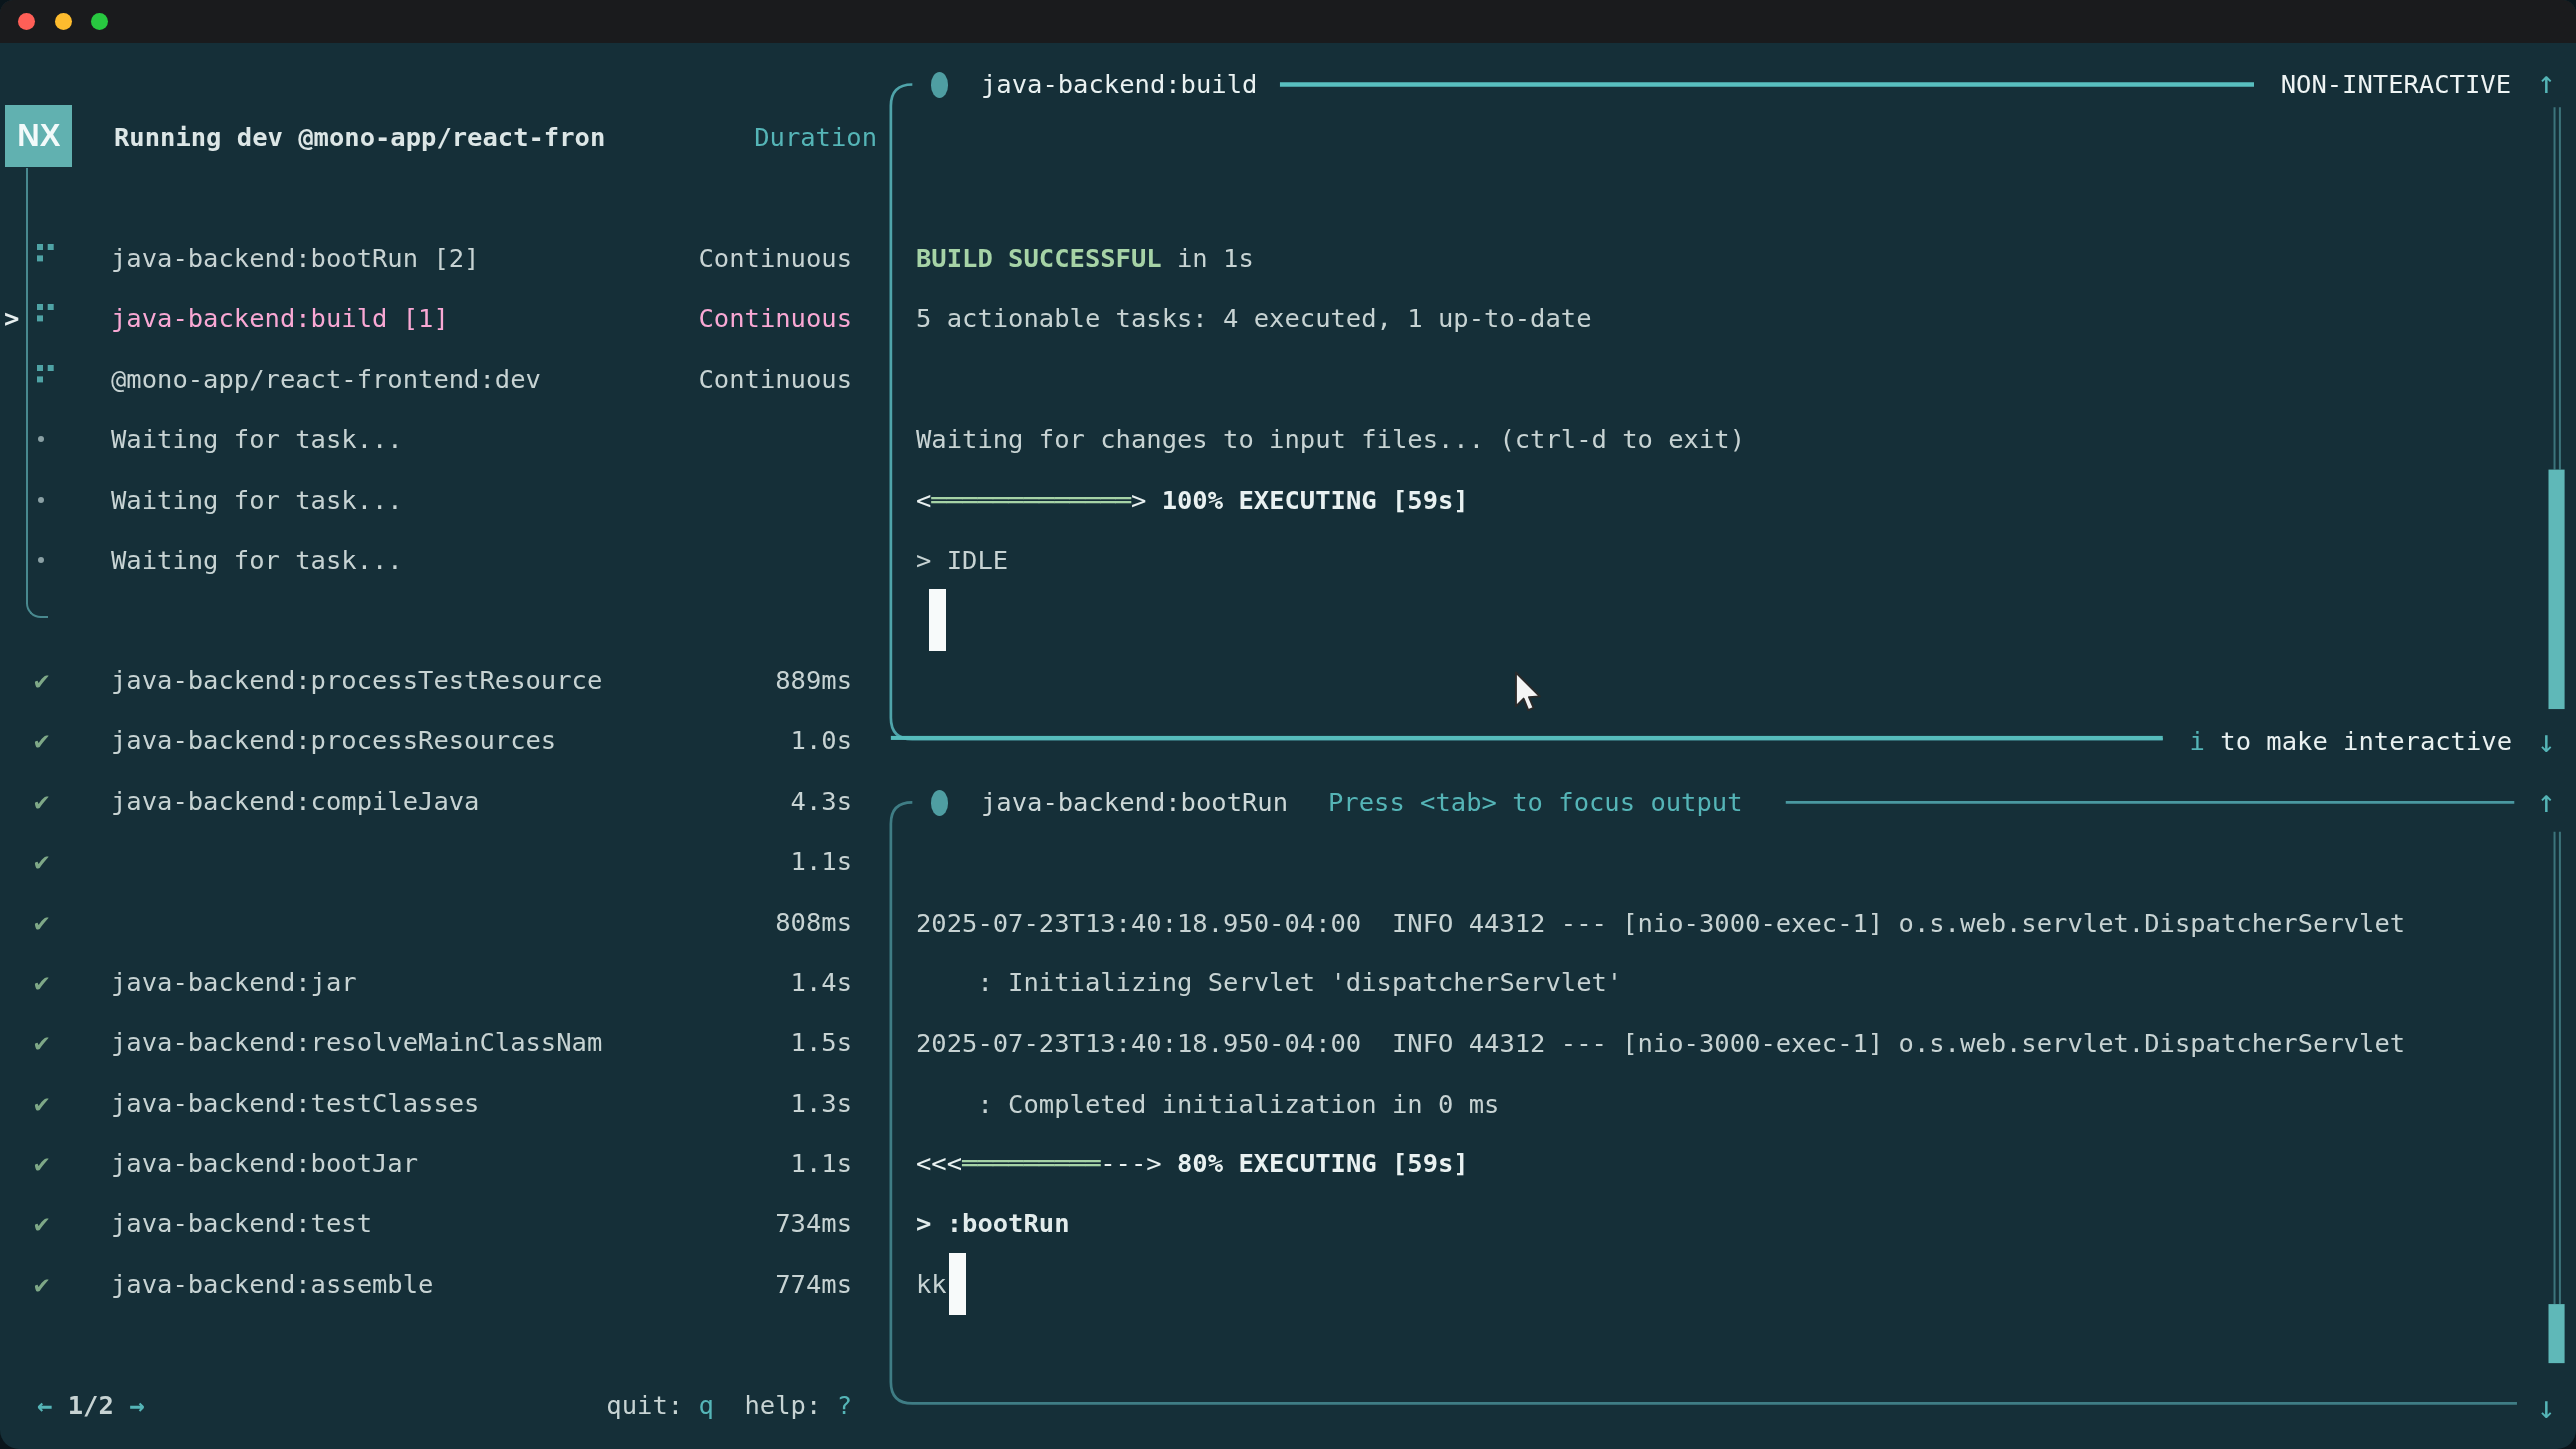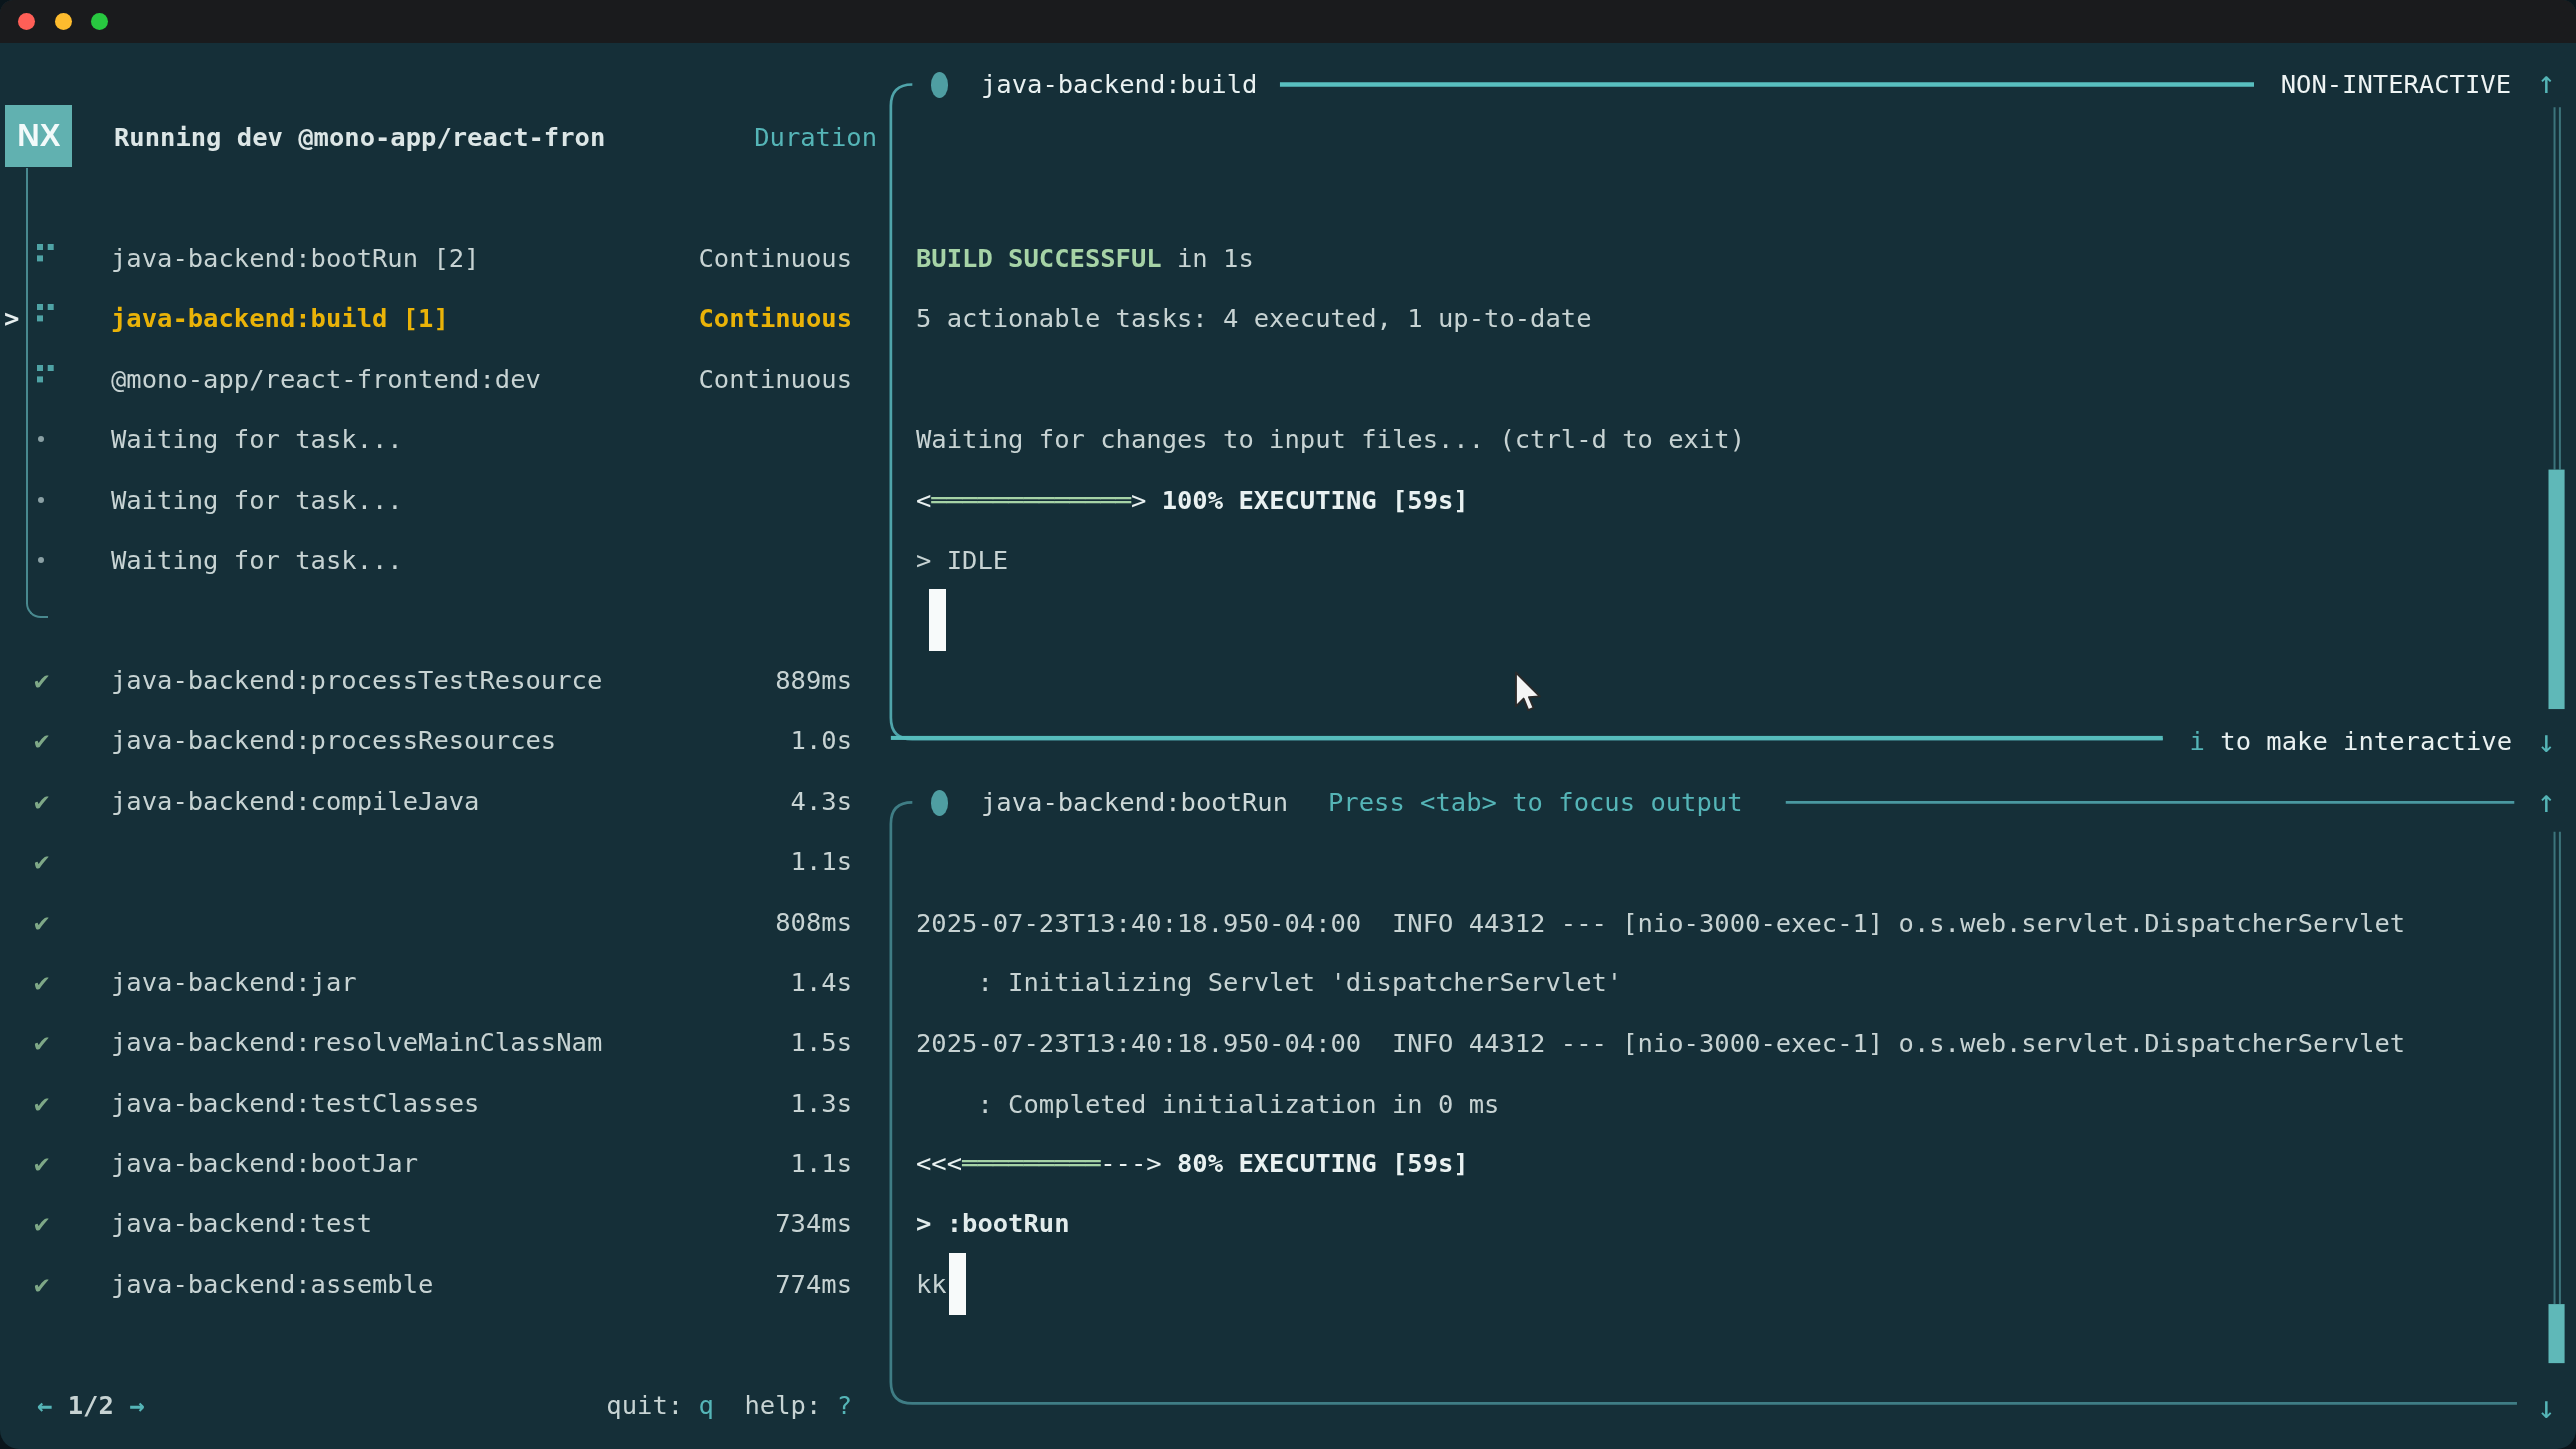--- a/index.html
+++ b/index.html
@@ -15,21 +15,21 @@
   .bright{color:#e9f1f1;}
   
   #nx-logo{position:absolute;left:5.4px;top:105px;width:67px;height:62px;background:#61b1b0;
            display:flex;align-items:center;justify-content:center;
            font-family:"Liberation Sans",sans-serif;font-weight:bold;font-size:31px;color:#f2fafa;}
   #tree-line{position:absolute;left:26px;top:168px;width:20px;height:448px;
              border-left:2px solid #49898f;border-bottom:2px solid #49898f;border-bottom-left-radius:14.8px;}
   .task-row{position:absolute;left:0;width:891px;height:60px;}
   .task-row .nm{position:absolute;left:111px;top:0;font-size:25.5px;line-height:60px;color:#c7d3d3;white-space:pre;}
   .task-row .dur{position:absolute;left:0;top:0;width:852px;text-align:right;font-size:25.5px;line-height:60px;color:#c7d3d3;white-space:pre;}
-  .task-row.sel .nm,.task-row.sel .dur{color:#eab308;font-weight:bold;}
+  .task-row.sel .nm,.task-row.sel .dur{color:#f9a8d4;font-weight:normal;}
   .spin{position:absolute;left:37px;top:16px;width:20px;height:20px;}
   .spin::before{content:"";position:absolute;left:0;top:0;width:6px;height:6px;background:#4fa3a5;
                 box-shadow:10.7px 0 0 #4fa3a5, 0 11.4px 0 #4fa3a5;}
   .wdot{position:absolute;left:38px;top:27px;width:6px;height:6px;border-radius:50%;background:#8aa0a4;}
   .chk{position:absolute;left:34px;top:0;font-size:25.5px;line-height:60px;color:#7ea887;}
   #sel-marker{left:4px;top:288px;color:#e6efef;font-weight:bold;}
   
   .bullet{position:absolute;width:17.4px;height:25.5px;border-radius:50%;background:#4f9ea2;}
   .cursor{position:absolute;width:17.4px;height:62px;background:#f7fafa;}
   svg.borders{position:absolute;left:0;top:0;pointer-events:none;}

